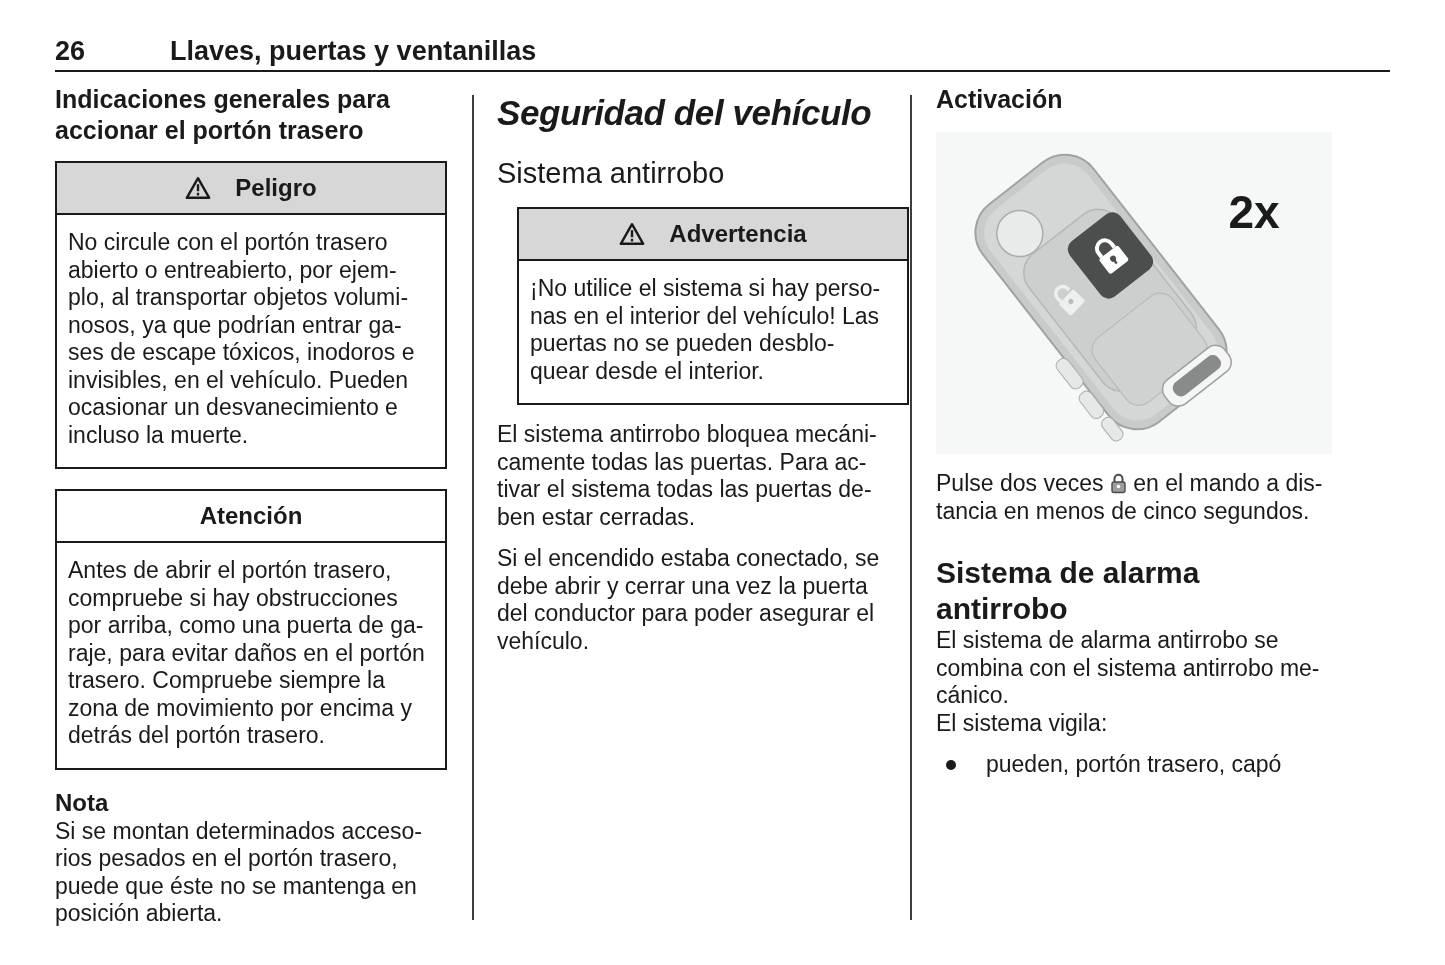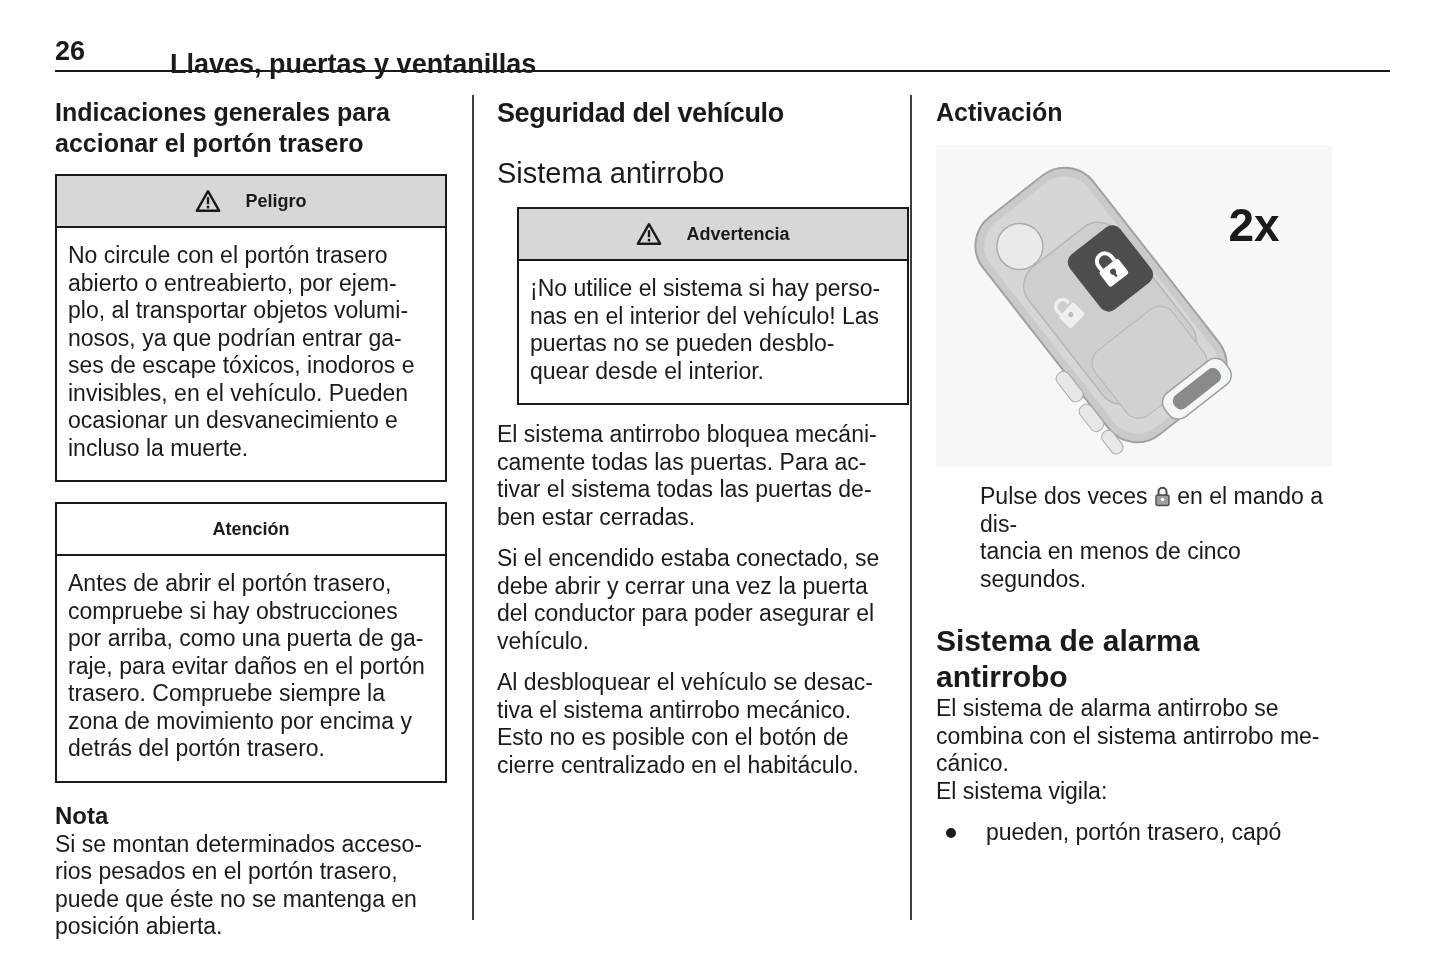--- a/index.html
+++ b/index.html
@@ -7,60 +7,60 @@
   body {
     width: 1445px; height: 965px; position: relative;
     font-family: "Liberation Sans", sans-serif;
     color: #1a1a1a;
     overflow: hidden;
   }
 
   
   .page-header { position: absolute; left: 55px; top: 36px; width: 1335px; }
   .page-num { position: absolute; left: 0; top: 0; font-size: 27px; font-weight: bold; }
-  .chapter  { position: absolute; left: 115px; top: 0; font-size: 27px; font-weight: bold; margin-top: 13px; }
+  .chapter  { position: absolute; left: 115px; top: 0; font-size: 27px; font-weight: bold; }
   .header-rule { position: absolute; left: 55px; top: 70px; width: 1335px; height: 2px; background: #1a1a1a; }
 
   
   .v-divider { position: absolute; top: 95px; width: 2px; height: 825px; background: #3d3d3d; }
   .v-divider.d1 { left: 472px; }
   .v-divider.d2 { left: 910px; }
 
   
-  .col { position: absolute; top: 97px; }
+  .col { position: absolute; top: 84px; }
   .col1 { left: 55px;  width: 392px; }
   .col2 { left: 497px; width: 410px; top: 92px; }
   .col3 { left: 936px; width: 396px; }
 
   .pre { white-space: pre-line; }
 
-  h1.doc { font-size: 27px; font-weight: bold; line-height: 42px; letter-spacing: -0.4px; white-space: nowrap; }
+  h1.doc { font-size: 35px; font-weight: bold; line-height: 42px; letter-spacing: -0.4px; white-space: nowrap; font-style: italic; }
   h2.doc { font-size: 29px; font-weight: normal; line-height: 35px; }
   h3.doc { font-size: 25px; font-weight: bold; line-height: 31px; }
 
   .body-text { font-size: 23px; line-height: 27.5px; }
 
   
   .warn-box { border: 2px solid #1a1a1a; background: #ffffff; }
   .warn-box .box-head {
     display: flex; align-items: center; justify-content: center; gap: 24px;
-    font-size: 18px; font-weight: bold; line-height: 24px;
+    font-size: 24px; font-weight: bold; line-height: 24px;
     padding: 13px 8px; border-bottom: 2px solid #1a1a1a;
   }
   .warn-box .box-head.gray { background: #d7d7d7; }
   .warn-box .box-body { padding: 14px 18px 18px 11px; }
 
   .tri-icon { width: 26px; height: 24px; display: inline-block; }
 
   
   .note-label { font-size: 24px; font-weight: bold; line-height: 30px; }
 
   
   .figure { margin-top: 17px; width: 396px; height: 322px; }
-  .pulse-par { margin-top: 16px; margin-left: 44px; }
+  .pulse-par { margin-top: 16px; }
   .lock-inline { display: inline-block; width: 17px; height: 21px; vertical-align: -3px; }
   .alarm-title { margin-top: 30px; font-size: 30px; font-weight: bold; line-height: 36px; white-space: pre-line; }
 
   .bullet-list { list-style: none; margin-top: 14px; }
   .bullet-list li { display: flex; align-items: flex-start; margin-bottom: 13px; }
   .bullet-dot {
     width: 10px; height: 10px; border-radius: 50%; background: #1a1a1a;
     margin: 9px 30px 0 10px; flex: 0 0 auto;
   }
 
@@ -157,24 +157,20 @@
   </div>
 
   <p class="body-text pre mt16">El sistema antirrobo bloquea mecáni-
 camente todas las puertas. Para ac-
 tivar el sistema todas las puertas de-
 ben estar cerradas.</p>
   <p class="body-text pre mt14">Si el encendido estaba conectado, se
 debe abrir y cerrar una vez la puerta
 del conductor para poder asegurar el
 vehículo.</p>
-  <p class="body-text pre mt14">Al desbloquear el vehículo se desac-
-tiva el sistema antirrobo mecánico.
-Esto no es posible con el botón de
-cierre centralizado en el habitáculo.</p>
 
 </div>
 
 <div class="col col3">
 
   <h3 class="doc">Activación</h3>
 
   <div class="figure">
     <svg viewBox="0 0 396 322" width="396" height="322">
       <rect x="0" y="0" width="396" height="322" fill="#f6f7f7"></rect>

